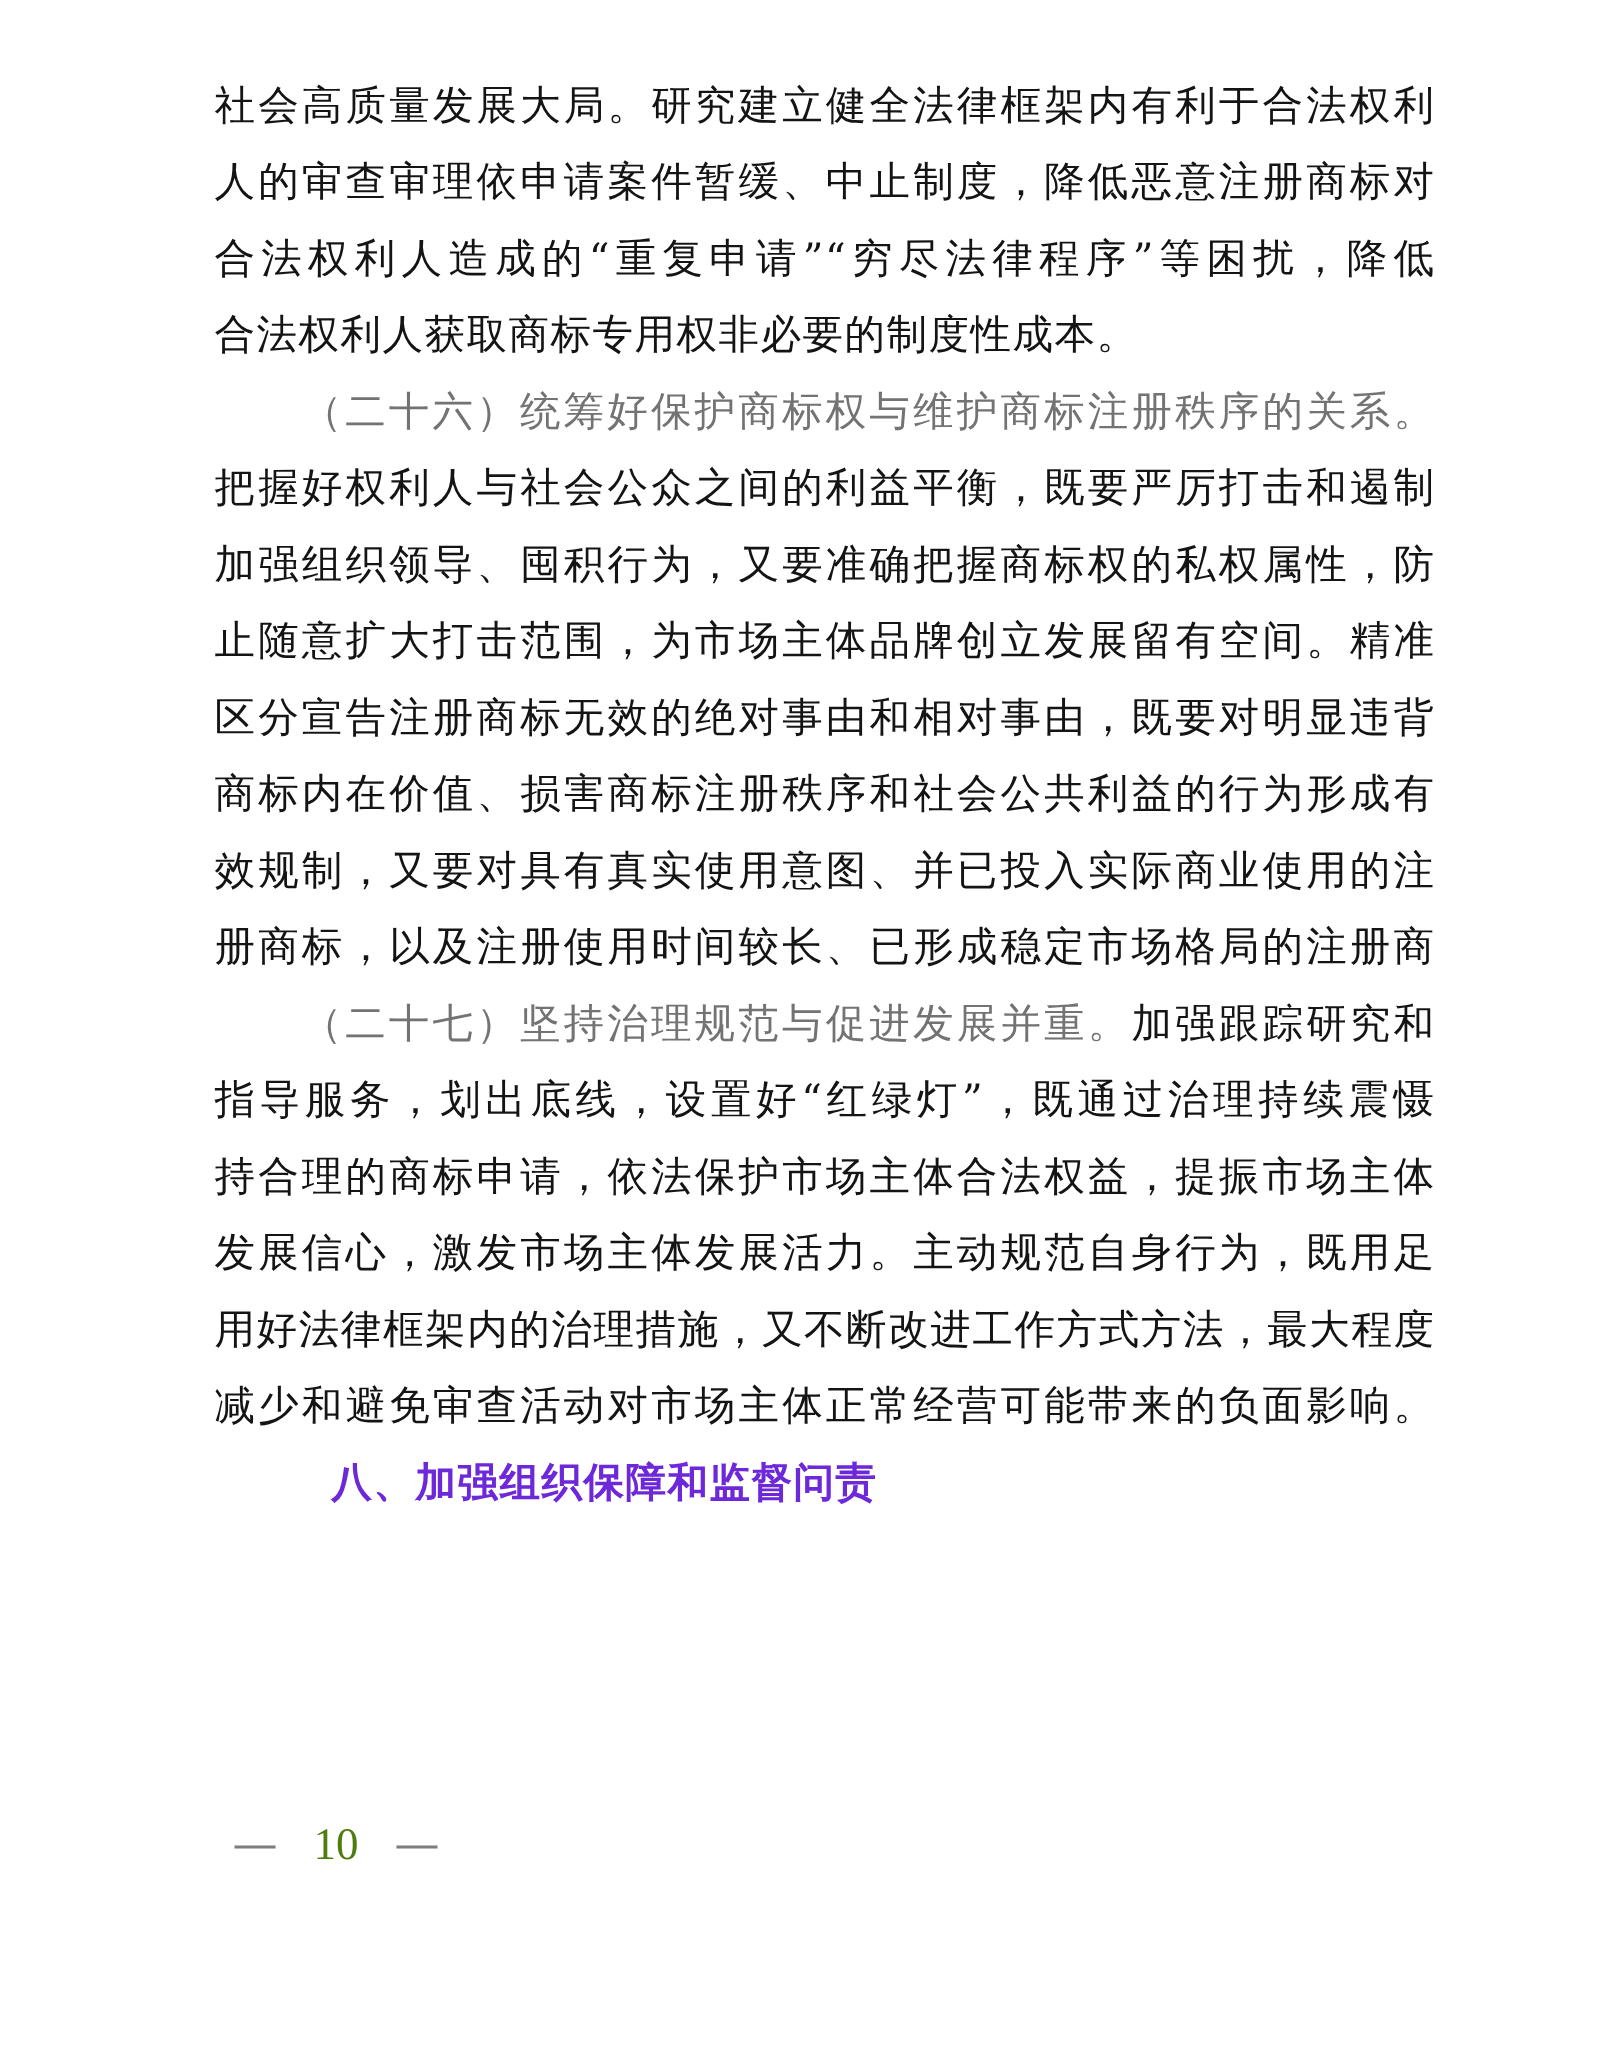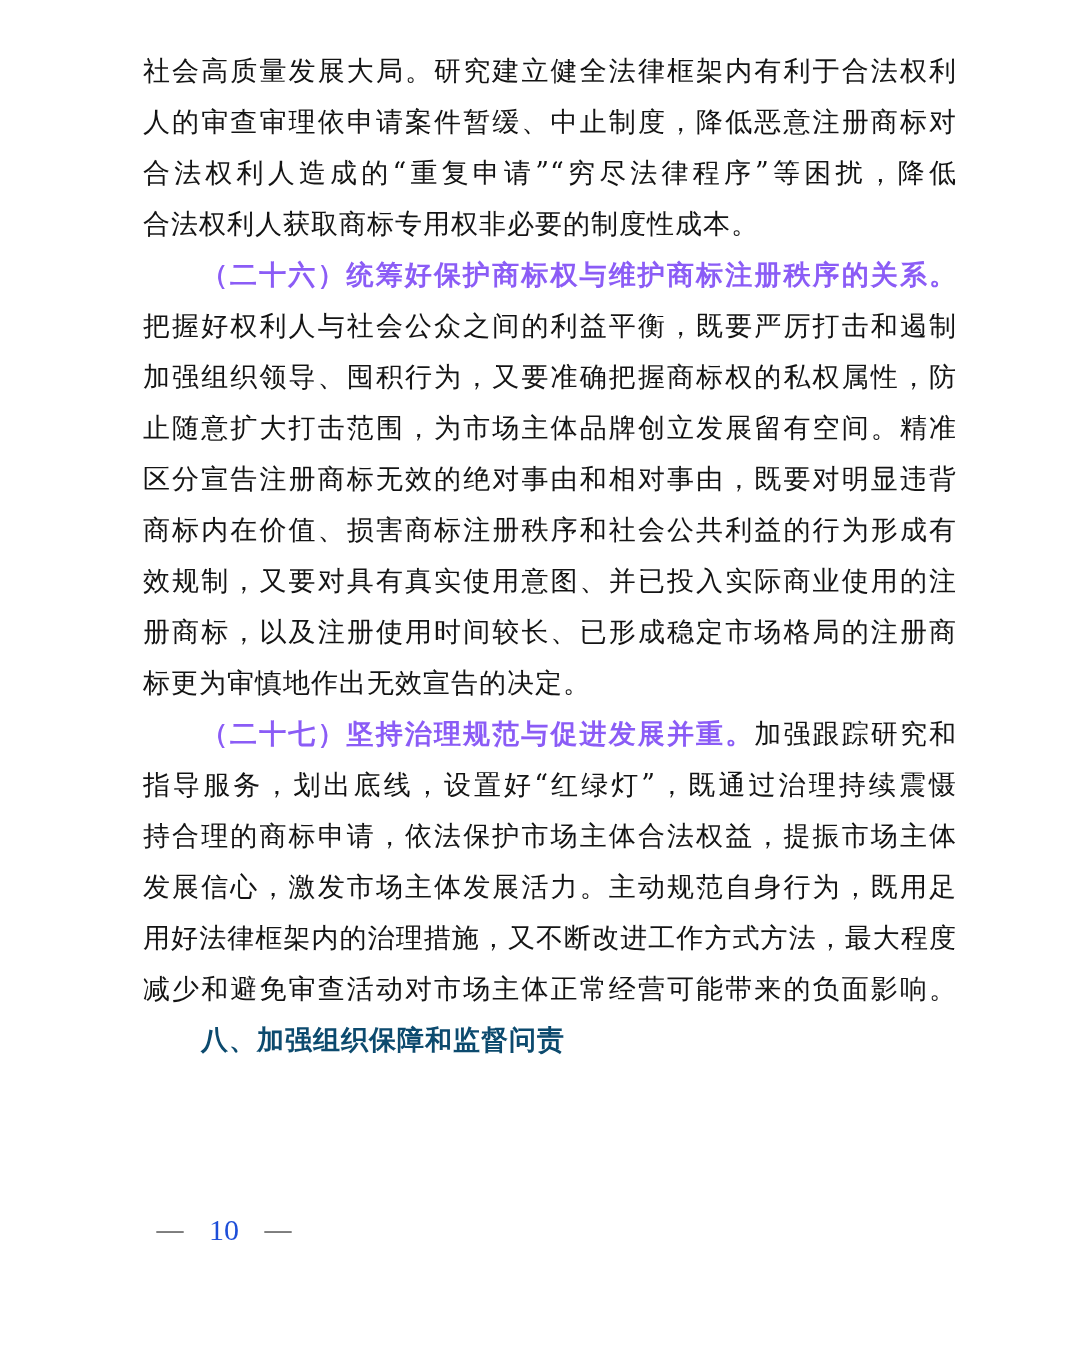--- a/index.html
+++ b/index.html
@@ -36,44 +36,45 @@
   }
   .ln.fill {
     white-space: normal;
     text-align: justify;
     text-align-last: justify;
   }
   .ln.ind {
     text-indent: 58px;
   }
   .b {
-    font-weight: 700;
-    color: #8b5cf6;
+    font-weight: 400;
+    color: #737373;
   }
   .hei {
     font-weight: 700;
     font-family: "Liberation Sans", sans-serif;
-    color: #0c4a6e;
+    color: #6d28d9;
+    margin-left: 20px;
   }
   .footer {
     position: absolute;
     left: 155px;
     top: 1212px;
     display: inline-flex;
     align-items: center;
     gap: 24px;
     font-size: 30px;
   }
   .footer .dash {
     color: #7d7d7d;
     font-weight: 400;
     letter-spacing: 0;
   }
   .footer .num {
-    color: #1d4ed8;
+    color: #4d7c0f;
     font-family: "Liberation Serif", serif;
   }
 </style>
 </head>
 <body>
 
 <div class="page">
 
   <div class="doc">
 
@@ -83,21 +84,20 @@
     <div class="ln"><span>合法权利人获取商标专用权非必要的制度性成本。</span></div>
 
     <div class="ln fill ind"><span class="b">（二十六）统筹好保护商标权与维护商标注册秩序的关系。</span></div>
     <div class="ln fill"><span>把握好权利人与社会公众之间的利益平衡，既要严厉打击和遏制</span></div>
     <div class="ln fill"><span>加强组织领导、囤积行为，又要准确把握商标权的私权属性，防</span></div>
     <div class="ln fill"><span>止随意扩大打击范围，为市场主体品牌创立发展留有空间。精准</span></div>
     <div class="ln fill"><span>区分宣告注册商标无效的绝对事由和相对事由，既要对明显违背</span></div>
     <div class="ln fill"><span>商标内在价值、损害商标注册秩序和社会公共利益的行为形成有</span></div>
     <div class="ln fill"><span>效规制，又要对具有真实使用意图、并已投入实际商业使用的注</span></div>
     <div class="ln fill"><span>册商标，以及注册使用时间较长、已形成稳定市场格局的注册商</span></div>
-    <div class="ln"><span>标更为审慎地作出无效宣告的决定。</span></div>
 
     <div class="ln fill ind"><span class="b">（二十七）坚持治理规范与促进发展并重。</span><span>加强跟踪研究和</span></div>
     <div class="ln fill"><span>指导服务，划出底线，设置好“红绿灯”，既通过治理持续震慑</span></div>
     <div class="ln fill"><span>持合理的商标申请，依法保护市场主体合法权益，提振市场主体</span></div>
     <div class="ln fill"><span>发展信心，激发市场主体发展活力。主动规范自身行为，既用足</span></div>
     <div class="ln fill"><span>用好法律框架内的治理措施，又不断改进工作方式方法，最大程度</span></div>
     <div class="ln fill"><span>减少和避免审查活动对市场主体正常经营可能带来的负面影响。</span></div>
 
     <div class="ln ind"><span class="hei">八、加强组织保障和监督问责</span></div>
 

